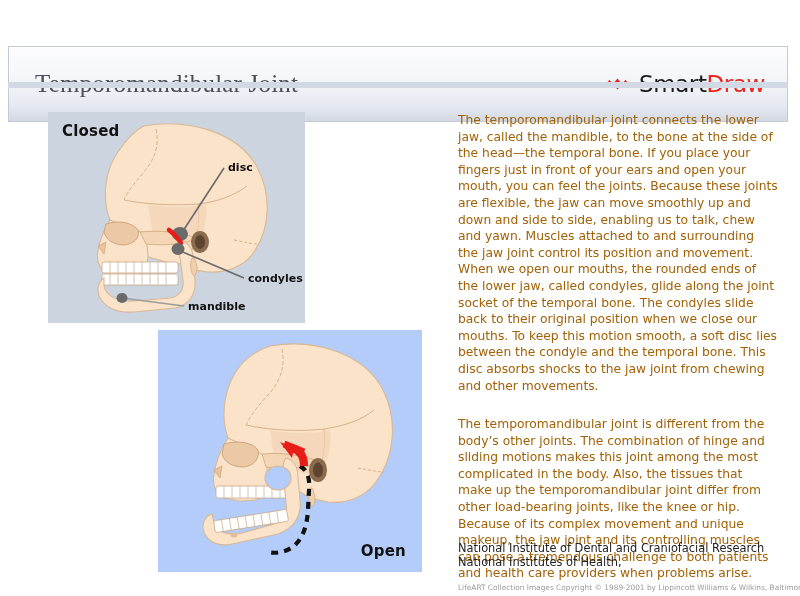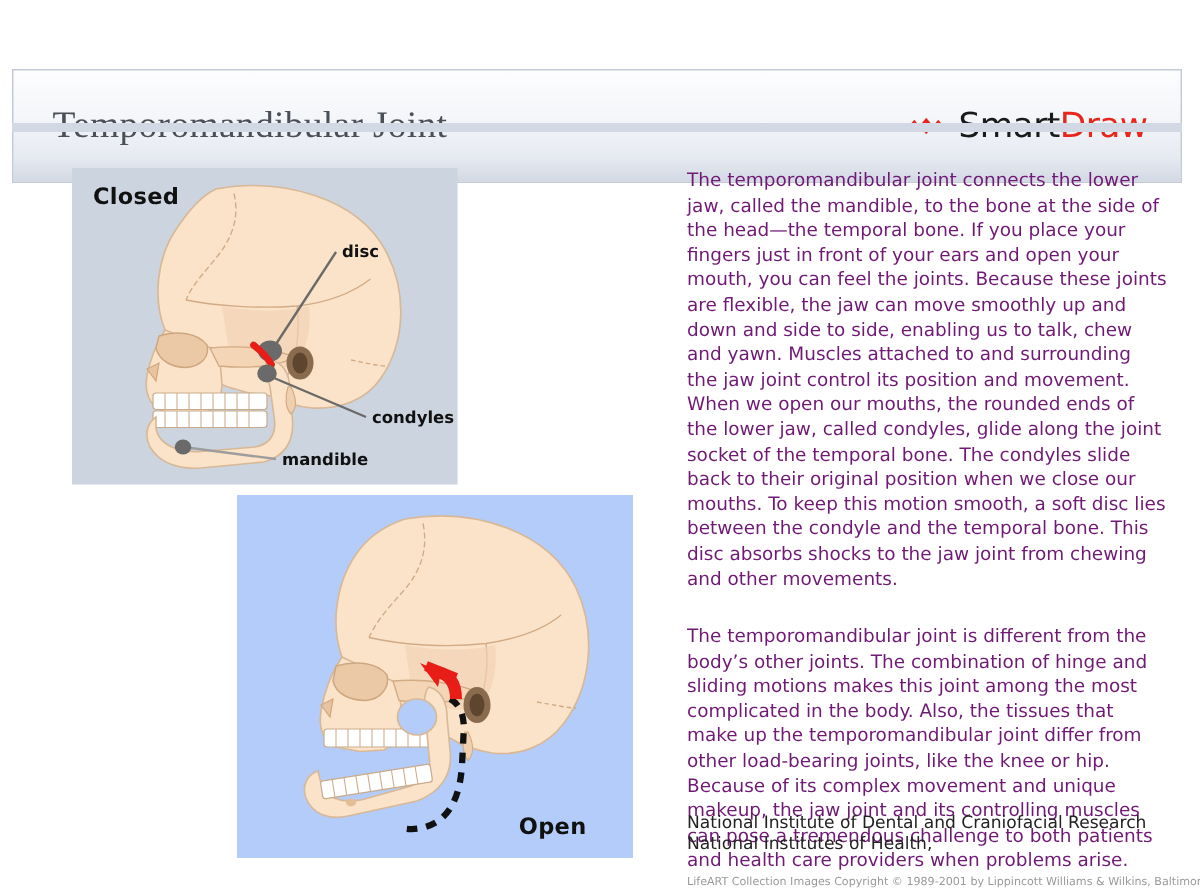--- a/index.html
+++ b/index.html
@@ -88,36 +88,36 @@
   }
   .panel-caption {
     position: absolute;
     font-family: "DejaVu Sans", sans-serif;
     font-size: 15px;
     font-weight: bold;
     color: #111111;
     letter-spacing: 0.2px;
   }
   .caption-closed { left: 14px; top: 10px; }
-  .caption-open   { right: 31px; bottom: 12px; }
+  .caption-open   { right: 16px; bottom: 12px; }
 
   .panel svg { display: block; }
 
   
   .text-col {
     position: absolute;
     left: 458px;
     top: 112px;
     width: 320px;
   }
   .body-par {
     font-family: "DejaVu Sans", sans-serif;
     font-size: 12.3px;
     line-height: 16.6px;
-    color: #701a75;
+    color: #a16207;
     margin: 0;
   }
   .par-gap { height: 22px; }
 
   .source-block {
     position: absolute;
     left: 458px;
     top: 542px;
     width: 330px;
   }

